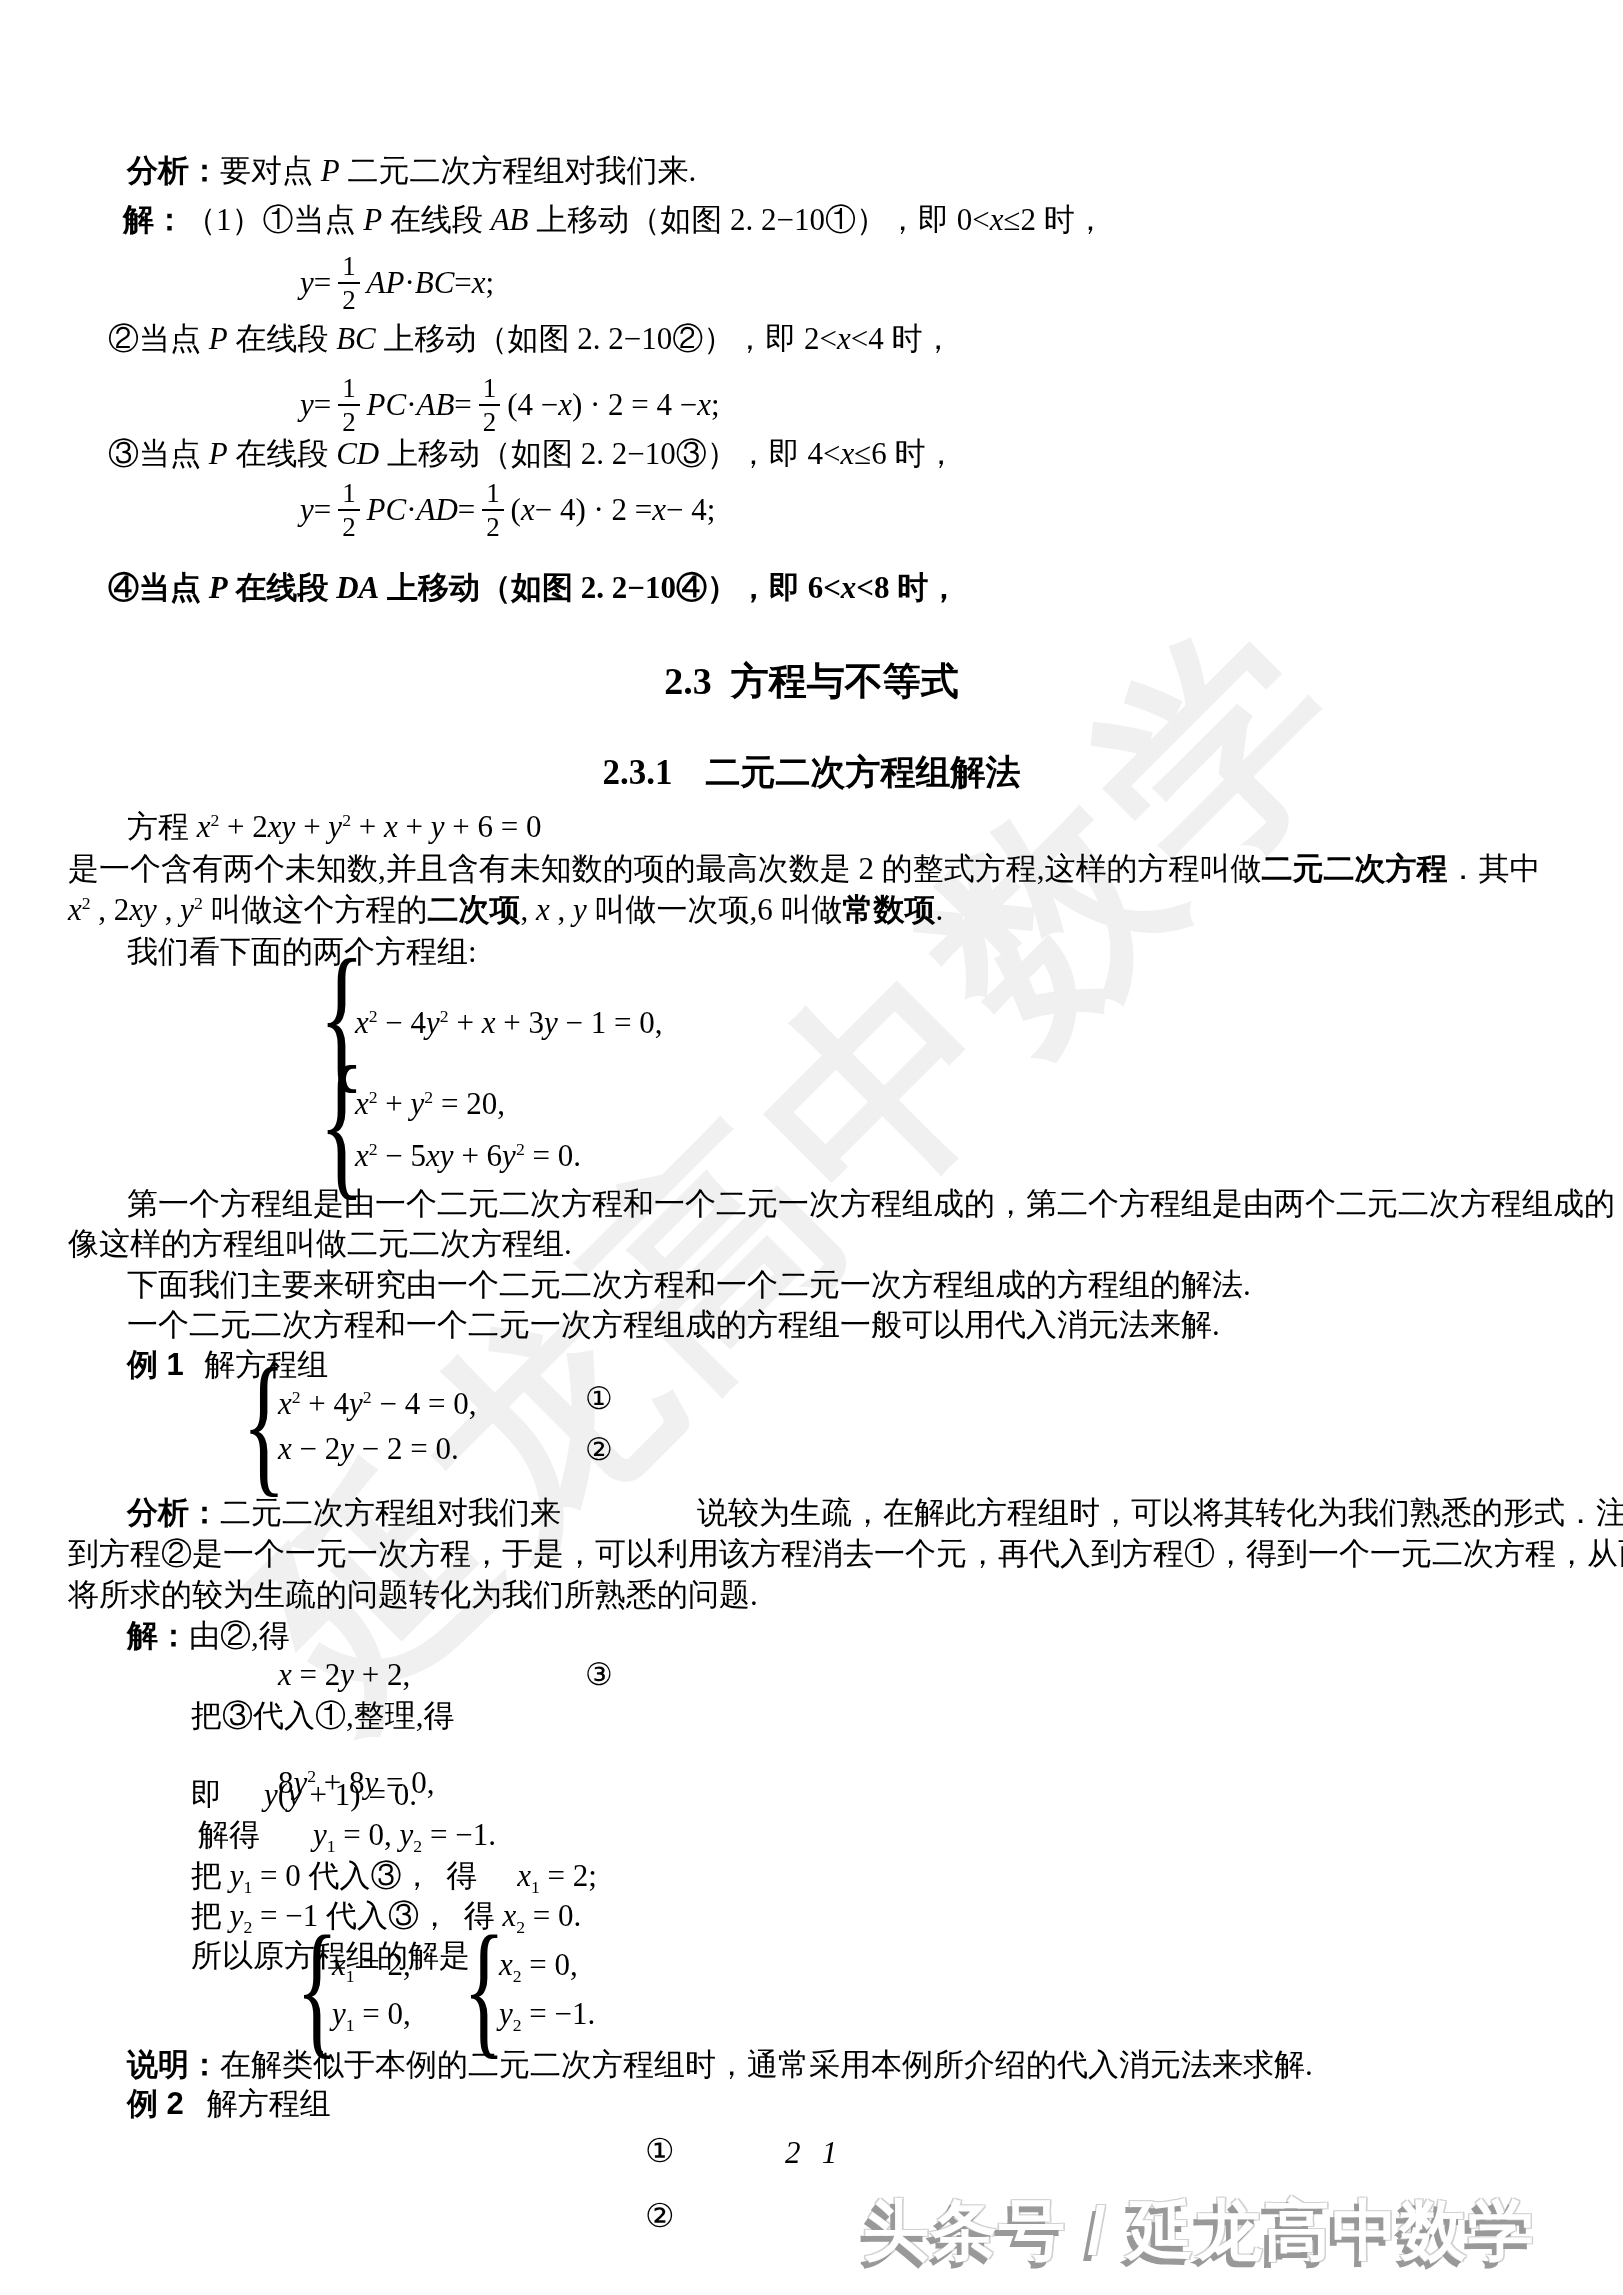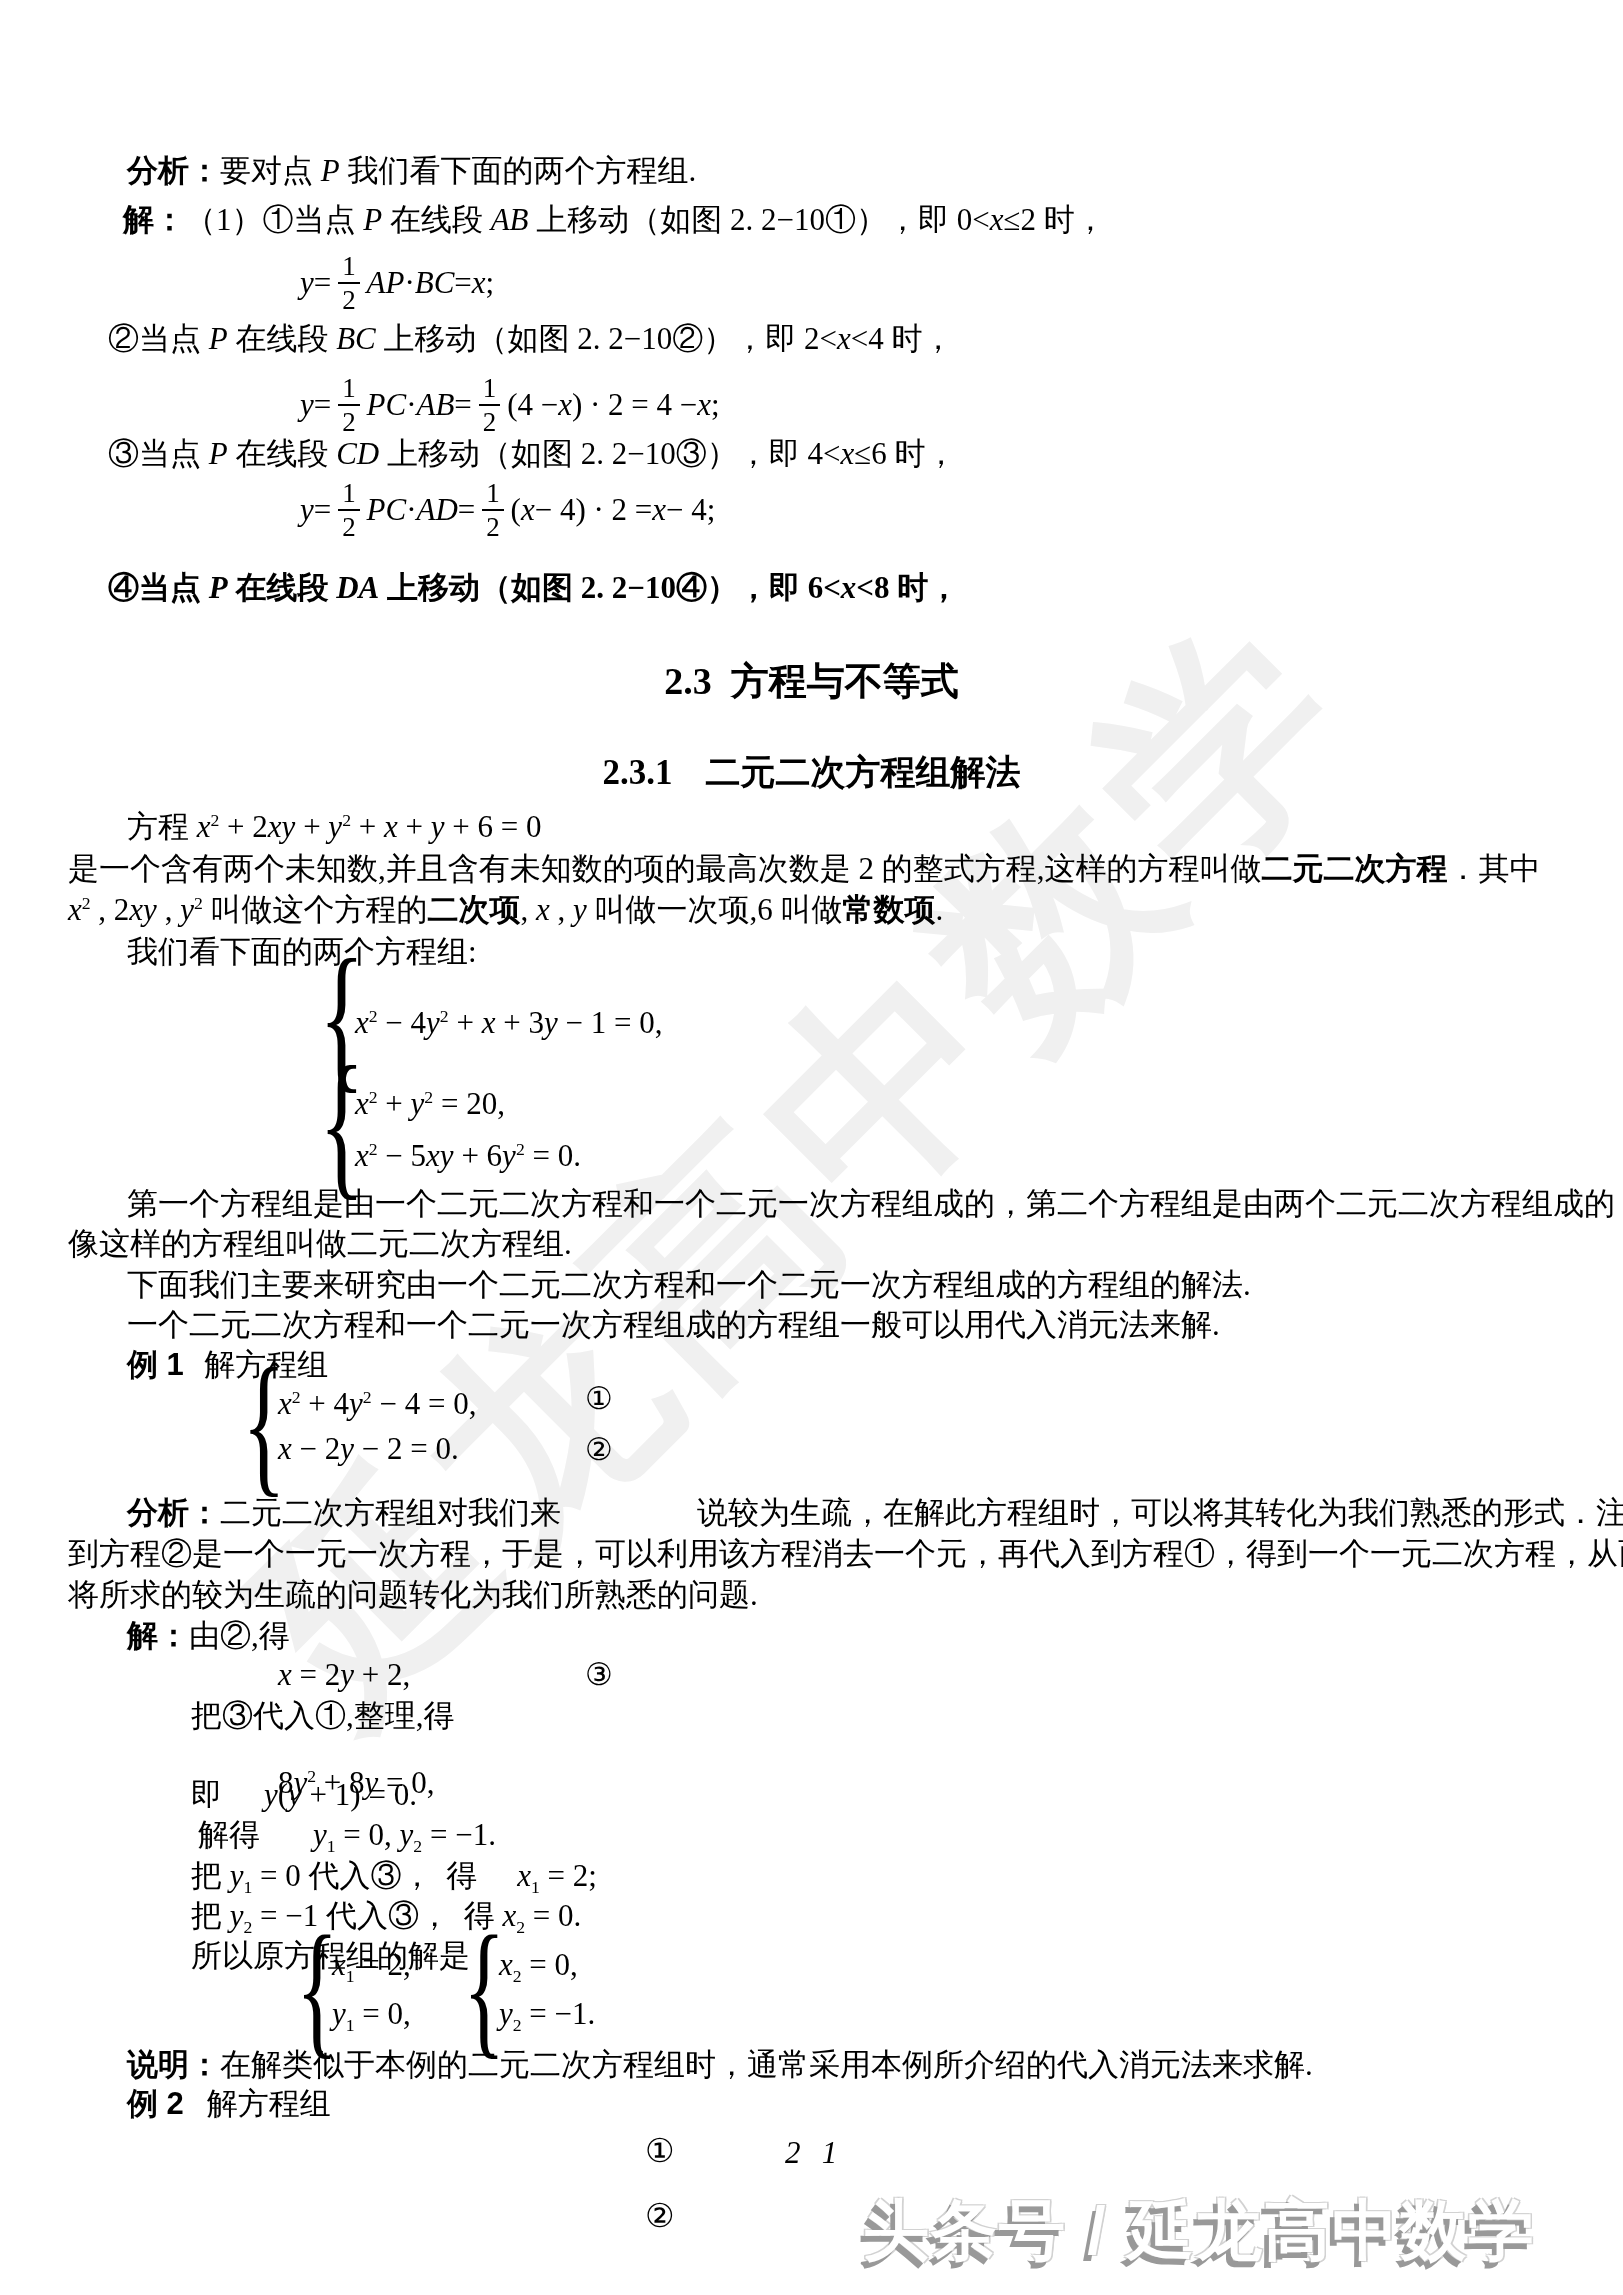--- a/index.html
+++ b/index.html
@@ -54,21 +54,21 @@
   <div class="wm-center">延龙高中数学</div>
 
   <div class="heading h1">
     <span class="hnum">2.3</span><span class="hcjk">方程与不等式</span>
   </div>
   <div class="heading h2">
     <span class="hnum">2.3.1</span><span class="hcjk">二元二次方程组解法</span>
   </div>
 
   <div class="content">
-      <div class="line" style="left: 127px; top: 151px;"><span class="s-b">分析：</span><span class="s-n">要对点 </span><span class="s-i">P</span><span class="s-n"> 我们看下面的两个方程组.</span></div>
+      <div class="line" style="left: 127px; top: 151px;"><span class="s-b">分析：</span><span class="s-n">要对点 </span><span class="s-i">P</span><span class="s-n"> 二元二次方程组对我们来.</span></div>
       <div class="line" style="left: 123px; top: 200px;"><span class="s-b">解：</span><span class="s-n">（1）①当点 </span><span class="s-i">P</span><span class="s-n"> 在线段 </span><span class="s-i">AB</span><span class="s-n"> 上移动（如图 2. 2−10①），即 0&lt;</span><span class="s-i">x</span><span class="s-n">≤2 时，</span></div>
       <div class="line formula" style="left: 300px; top: 243px; height: 80px;">
         <span class="s-i">y</span>
         <span class="s-n"> = </span>
         <span class="frac">
           <span class="fn">1</span>
           <span class="fd">2</span>
         </span>
         <span class="s-i">AP</span>
         <span class="s-n"> · </span>

